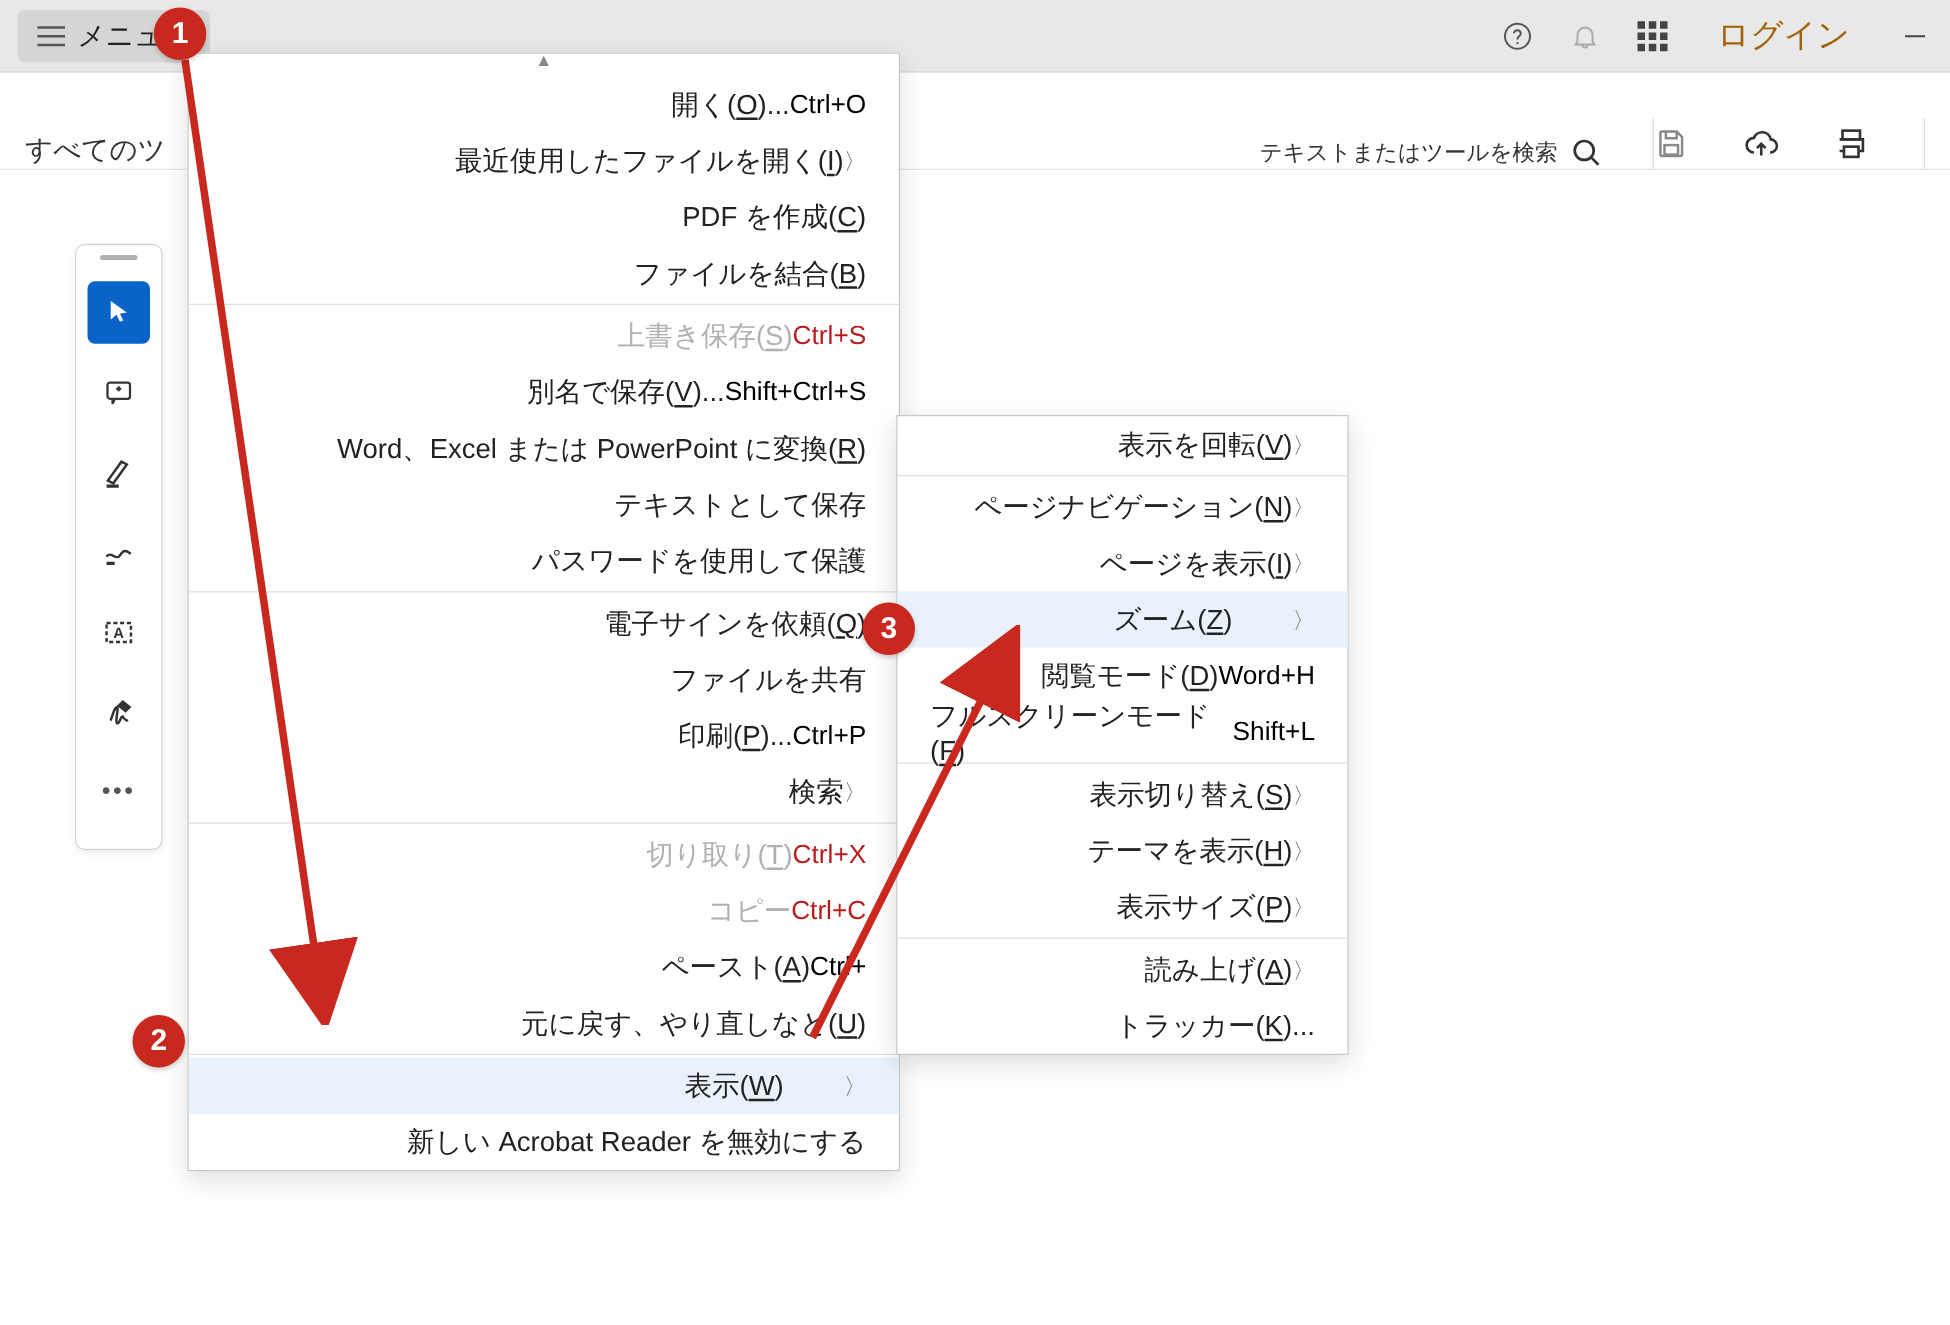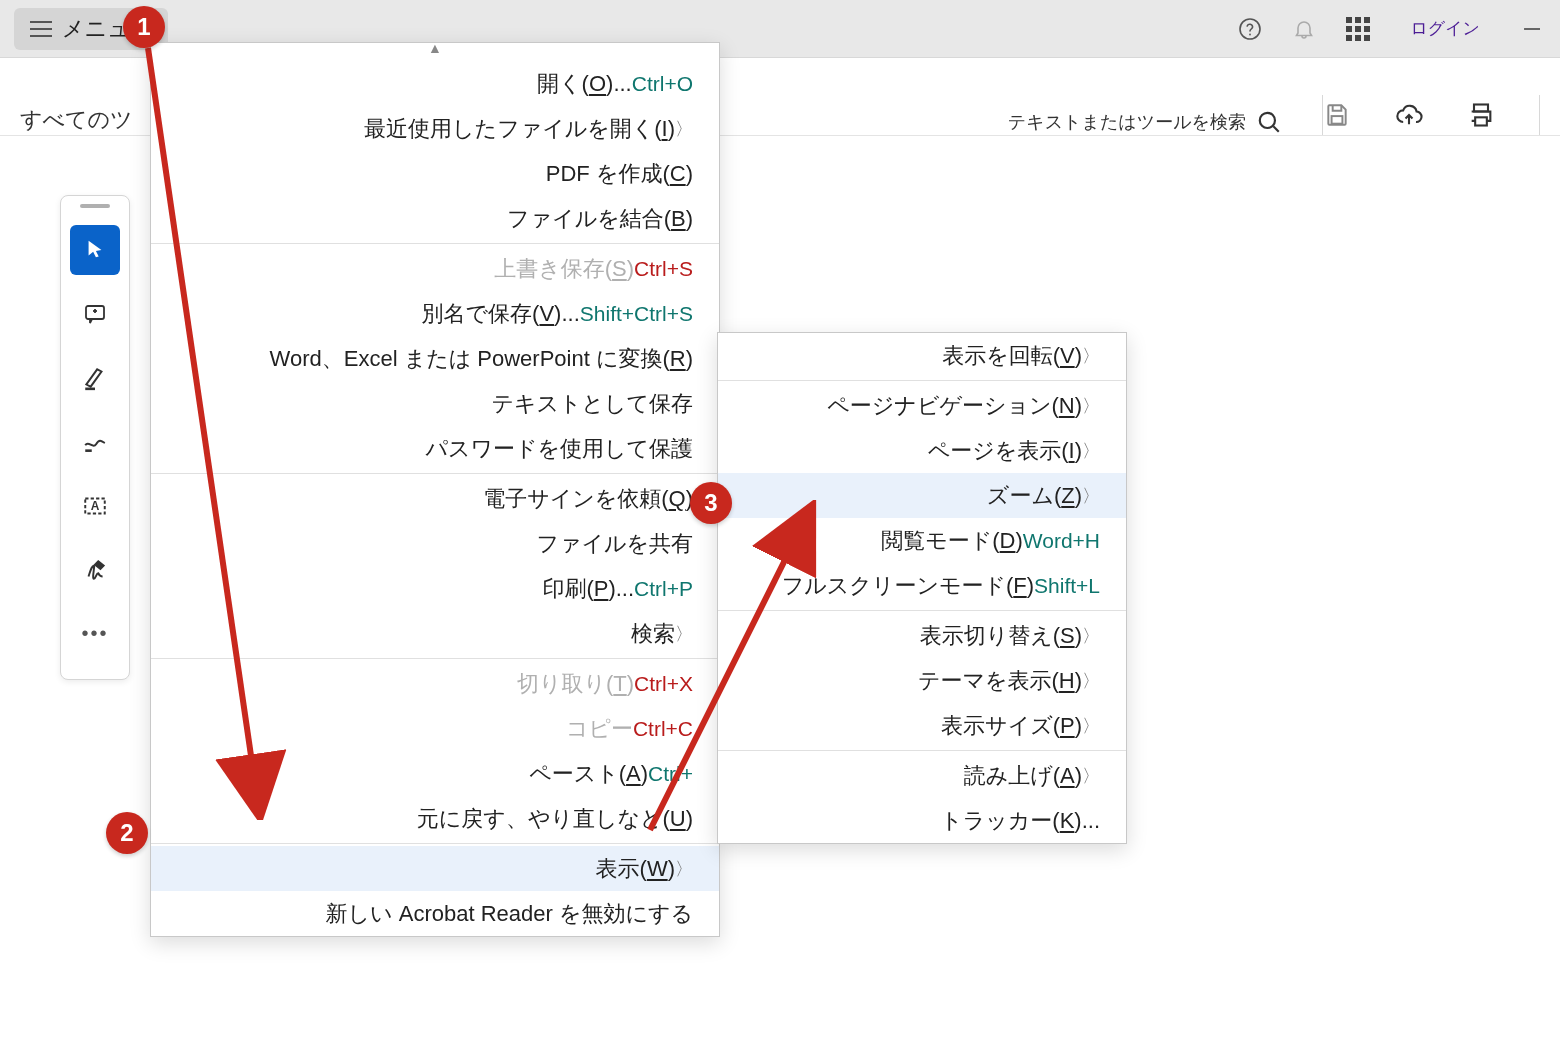--- a/index.html
+++ b/index.html
@@ -6,21 +6,21 @@
 body { width: 1560px; height: 1060px; background: #fff; position: relative; overflow: hidden; }
 
 
 .title-bar { height: 58px; background: #e8e8e8; border-bottom: 1px solid #d8d8d8; display: flex; align-items: center; padding: 0 14px; }
 .menu-button { display: flex; align-items: center; gap: 10px; background: #d5d5d5; padding: 6px 16px; border-radius: 6px; font-size: 22px; color: #222; }
 .hamburger { width: 22px; height: 16px; display: flex; flex-direction: column; justify-content: space-between; }
 .hamburger span { display: block; height: 2px; background: #555; }
 .title-spacer { flex: 1; }
 .title-actions { display: flex; align-items: center; gap: 26px; }
 .icon-btn { width: 28px; height: 28px; display: flex; align-items: center; justify-content: center; color: #555; }
-.login-text { font-size: 17px; color: #4c1d95; margin: 0 12px; }
+.login-text { font-size: 26px; color: #a16207; margin: 0 12px; }
 .apps-icon { display: grid; grid-template-columns: repeat(3, 6px); grid-template-rows: repeat(3, 6px); gap: 3px; }
 .apps-icon span { background: #444; }
 
 
 .toolbar { height: 78px; display: flex; align-items: flex-end; padding: 0 20px; border-bottom: 1px solid #e4e4e4; }
 .all-tools { font-size: 22px; color: #333; }
 .toolbar-spacer { flex: 1; }
 .search-group { display: flex; align-items: center; gap: 10px; margin-right: 40px; }
 .search-text { font-size: 18px; color: #333; }
 .toolbar-icons { display: flex; align-items: center; gap: 44px; }
@@ -30,32 +30,32 @@
 .left-toolbar { position: absolute; left: 60px; top: 195px; width: 70px; background: #fff; border: 1px solid #d5d5d5; border-radius: 8px; box-shadow: 0 2px 6px rgba(0,0,0,0.08); display: flex; flex-direction: column; align-items: center; padding: 8px 0 14px; }
 .lt-handle { width: 30px; height: 4px; background: #b0b0b0; border-radius: 2px; margin-bottom: 10px; }
 .lt-item { width: 50px; height: 50px; margin: 7px 0; display: flex; align-items: center; justify-content: center; border-radius: 6px; color: #333; }
 .lt-item.active { background: #0a63c9; color: #fff; }
 .lt-dots { font-size: 20px; letter-spacing: 2px; color: #555; margin-top: 6px; }
 
 
 .menu { position: absolute; background: #fff; border: 1px solid #c8c8c8; box-shadow: 0 6px 20px rgba(0,0,0,0.14); }
 .menu-item { display: flex; align-items: center; justify-content: flex-end; padding: 0 26px; height: 45px; font-size: 22px; color: #222; }
 .menu-item.disabled { color: #b0b0b0; margin-left: 31px; }
-.menu-item.hover { background: #e9f1fb; }
+.menu-item.hover { background: #e9f1fb; gap: 48px; }
 .menu-sep { height: 1px; background: #e0e0e0; margin: 2px 0; }
-.shortcut { color: #0f766e; font-size: 21px; }
+.shortcut { color: #000000; font-size: 21px; }
 .submenu-arrow { font-size: 18px; color: #777; }
 .menu-item .label u { text-decoration: underline; text-underline-offset: 3px; }
 .menu-item.disabled .shortcut { color: #b91c1c; }
 
 .main-menu { left: 150px; top: 42px; width: 570px; }
 .menu-header-arrow { height: 18px; display: flex; justify-content: center; align-items: flex-start; }
 .menu-header-arrow span { font-size: 14px; color: #888; line-height: 10px; }
 
-.sub-menu { left: 717px; top: 332px; width: 410px; }
+.sub-menu { left: 717px; top: 332px; width: 362px; }
 
 
 .badge { position: absolute; width: 42px; height: 42px; border-radius: 50%; background: #c8281e; color: #fff; font-size: 24px; font-weight: bold; display: flex; align-items: center; justify-content: center; z-index: 50; box-shadow: 0 2px 4px rgba(0,0,0,0.2); }
 .arrow-svg { position: absolute; z-index: 40; pointer-events: none; }
 </style>
 </head>
 <body>
 
 <div class="title-bar">
   <div class="menu-button">

